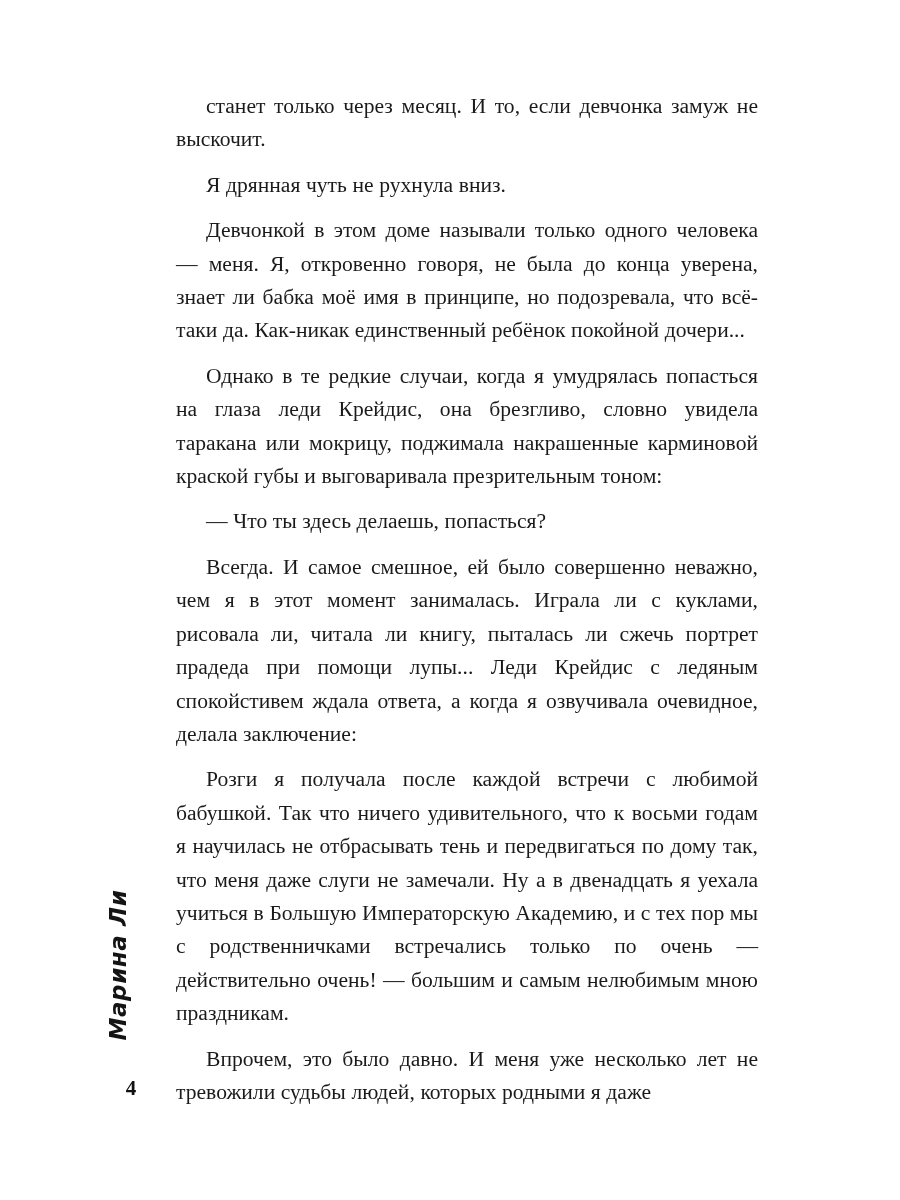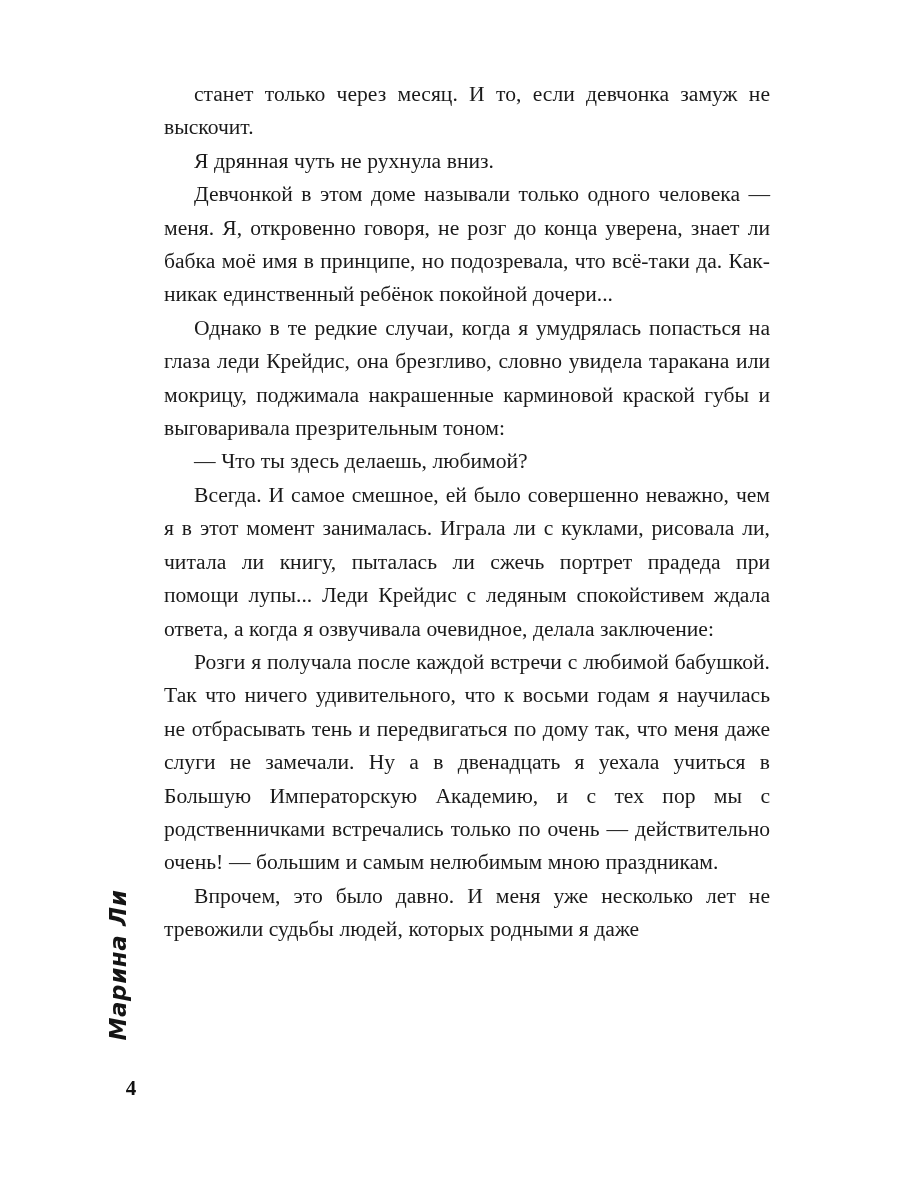--- a/index.html
+++ b/index.html
@@ -60,21 +60,21 @@
 
   
   #text-column {
     position: absolute;
     left: 164px;
     top: 78px;
     width: 606px;
   }
 
   #text-column p {
-    margin: 0;
+    margin: 12px;
     text-indent: 30px;
     text-align: justify;
     text-justify: inter-word;
     font-size: 21.6px;
     line-height: 33.4px;
     word-spacing: 0.2px;
     hyphens: manual;
   }
 
   
@@ -89,21 +89,21 @@
 
   <div id="author-vertical">
     <div class="author-rot">Марина Ли</div>
   </div>
 
   <div id="folio">4</div>
 
   <div id="text-column">
     <p>станет только через месяц. И то, если девчонка замуж не выскочит.</p>
     <p>Я дрянная чуть не рухнула вниз.</p>
-    <p>Девчонкой в этом доме называли только одного человека — меня. Я, откровенно говоря, не розг до конца уверена, знает ли бабка моё имя в принципе, но подозревала, что всё-таки да. Как-никак единственный ребёнок покойной дочери...</p>
+    <p>Девчонкой в этом доме называли только одного человека — меня. Я, откровенно говоря, не была до конца уверена, знает ли бабка моё имя в принципе, но подозревала, что всё-таки да. Как-никак единственный ребёнок покойной дочери...</p>
     <p>Однако в те редкие случаи, когда я умудрялась попасться на глаза леди Крейдис, она брезгливо, словно увидела таракана или мокрицу, поджимала накрашенные карминовой краской губы и выговаривала презрительным тоном:</p>
-    <p>— Что ты здесь делаешь, любимой?</p>
+    <p>— Что ты здесь делаешь, попасться?</p>
     <p>Всегда. И самое смешное, ей было совершенно неважно, чем я в этот момент занималась. Играла ли с куклами, рисовала ли, читала ли книгу, пыталась ли сжечь портрет прадеда при помощи лупы... Леди Крейдис с ледяным спокойстивем ждала ответа, а когда я озвучивала очевидное, делала заключение:</p>
     <p>Розги я получала после каждой встречи с любимой бабушкой. Так что ничего удивительного, что к восьми годам я научилась не отбрасывать тень и передвигаться по дому так, что меня даже слуги не замечали. Ну а в двенадцать я уехала учиться в Большую Императорскую Академию, и с тех пор мы с родственничками встречались только по очень — действительно очень! — большим и самым нелюбимым мною праздникам.</p>
     <p class="continued">Впрочем, это было давно. И меня уже несколько лет не тревожили судьбы людей, которых родными я даже</p>
   </div>
 
 </div>
 
 </body></html>

